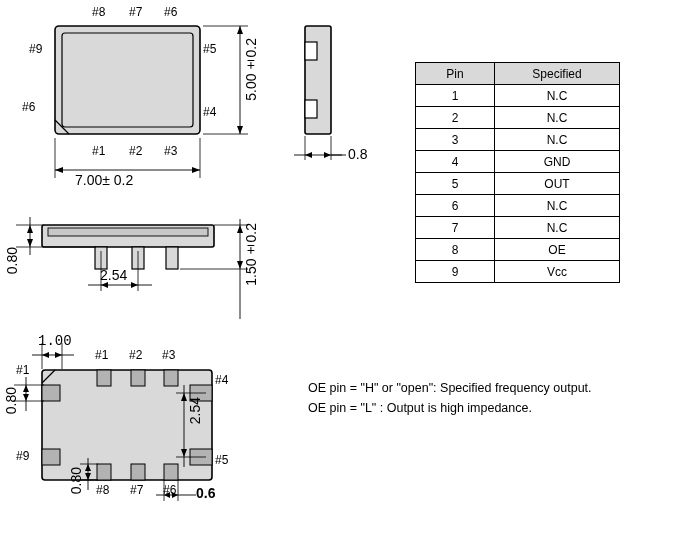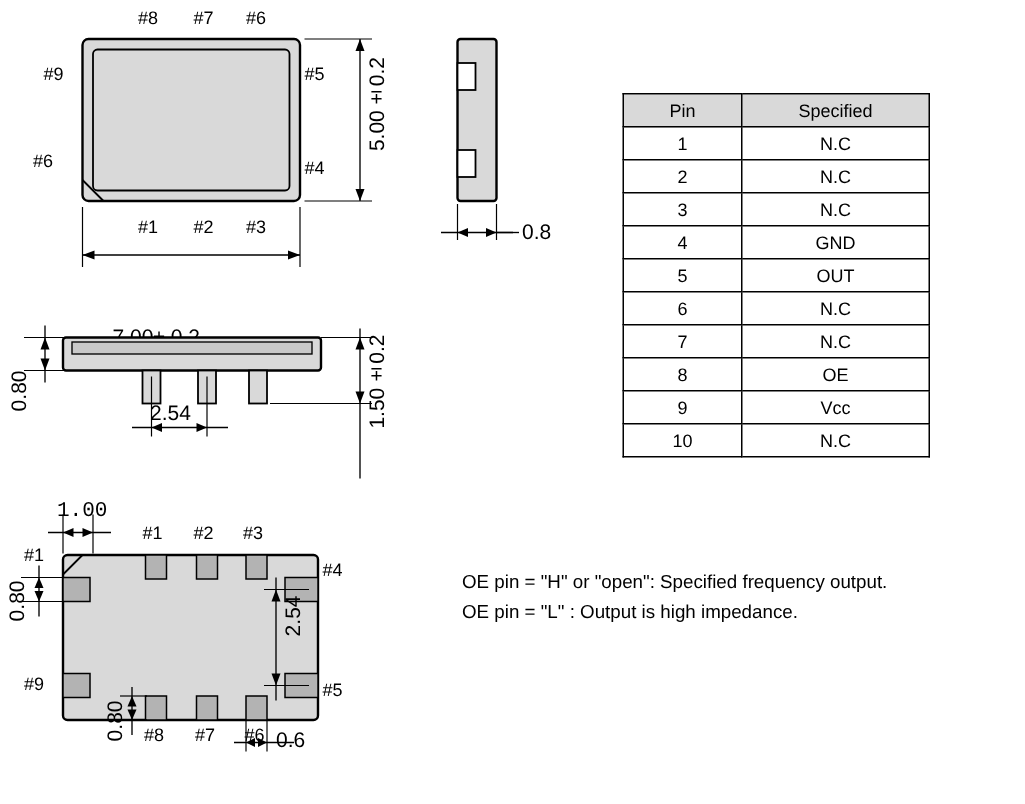--- a/index.html
+++ b/index.html
@@ -44,21 +44,21 @@
   <div class="lbl" style="left:129px;top:5px;">#7</div>
   <div class="lbl" style="left:164px;top:5px;">#6</div>
   <div class="lbl" style="left:29px;top:42px;">#9</div>
   <div class="lbl" style="left:22px;top:100px;">#6</div>
   <div class="lbl" style="left:203px;top:42px;">#5</div>
   <div class="lbl" style="left:203px;top:105px;">#4</div>
   <div class="lbl" style="left:92px;top:144px;">#1</div>
   <div class="lbl" style="left:129px;top:144px;">#2</div>
   <div class="lbl" style="left:164px;top:144px;">#3</div>
 
-  <div class="lbl" style="left:75px;top:172px;font-size:14px;margin-top:44px;">7.00± 0.2</div>
+  <div class="lbl" style="left:75px;top:172px;font-size:14px;">7.00± 0.2</div>
   <div class="lbl vert" style="left:243px;top:38px;font-size:14px;">5.00±0.2</div>
 </div>
 
 <div class="abs" style="left:290px;top:0;width:110px;height:200px;">
   <svg width="110" height="200">
     <rect x="15" y="26" width="26" height="108" fill="#d9d9d9" stroke="#000" stroke-width="1.6" rx="2"></rect>
     <rect x="15" y="42" width="12" height="18" fill="#ffffff" stroke="#000" stroke-width="1.2"></rect>
     <rect x="15" y="100" width="12" height="18" fill="#ffffff" stroke="#000" stroke-width="1.2"></rect>
 
     <line x1="15" y1="136" x2="15" y2="160" stroke="#000" stroke-width="0.8"></line>
@@ -163,21 +163,21 @@
   <div class="lbl" style="left:16px;top:124px;">#9</div>
   <div class="lbl" style="left:215px;top:48px;">#4</div>
   <div class="lbl" style="left:215px;top:128px;">#5</div>
   <div class="lbl" style="left:96px;top:158px;">#8</div>
   <div class="lbl" style="left:130px;top:158px;">#7</div>
   <div class="lbl" style="left:163px;top:158px;">#6</div>
 
   <div class="lbl vert" style="left:3px;top:62px;font-size:14px;">0.80</div>
   <div class="lbl vert" style="left:68px;top:142px;font-size:14px;">0.80</div>
   <div class="lbl vert" style="left:187px;top:72px;font-size:14px;">2.54</div>
-  <div class="lbl" style="left:184px;top:160px;font-size:14px;">0.6</div>
+  <div class="lbl" style="left:196px;top:160px;font-size:14px;font-weight:bold;">0.6</div>
 </div>
 
 <table class="pin-table" style="left:415px;top:62px;">
   <thead>
     <tr>
       <th class="c1">Pin</th>
       <th class="c2">Specified</th>
     </tr>
   </thead>
   <tbody>
@@ -210,21 +210,17 @@
         <td>N.C</td>
       </tr>
     <tr>
         <td>8</td>
         <td>OE</td>
       </tr>
     <tr>
         <td>9</td>
         <td>Vcc</td>
       </tr>
-    <tr>
-        <td>10</td>
-        <td>N.C</td>
-      </tr>
   </tbody>
 </table>
 
 <div class="note" style="left:308px;top:381px;">OE pin = "H" or "open": Specified frequency output.</div>
 <div class="note" style="left:308px;top:401px;">OE pin = "L" : Output is high impedance.</div>
 
 </body></html>

